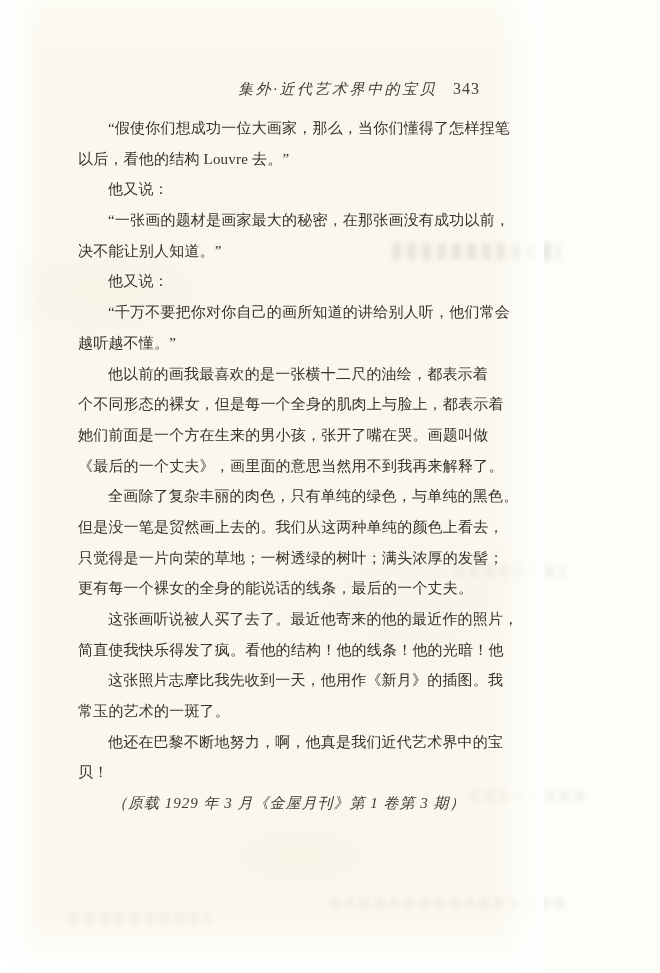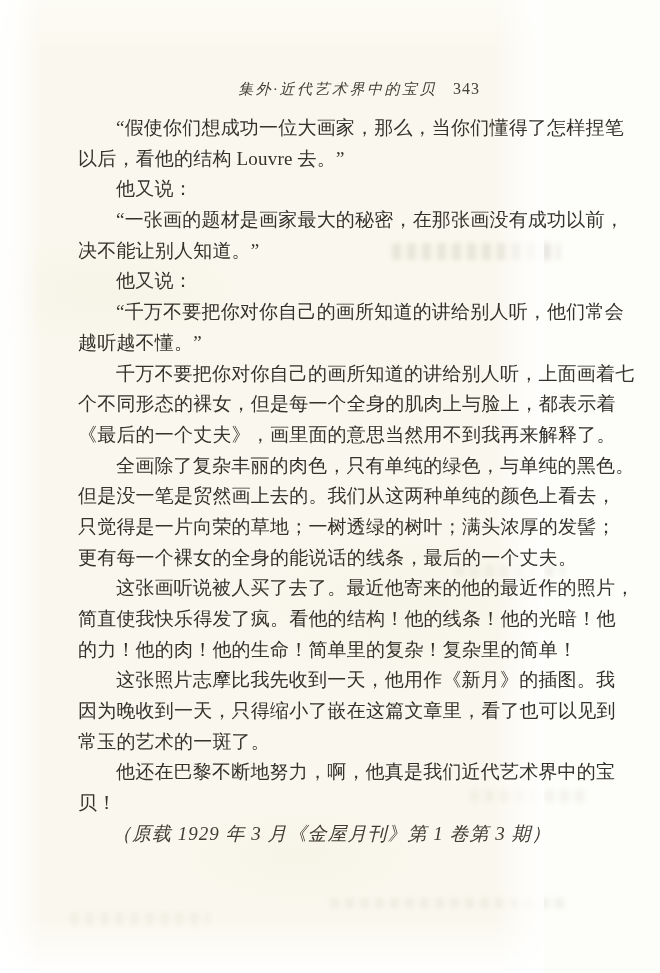--- a/index.html
+++ b/index.html
@@ -47,21 +47,21 @@
     margin-left:16px;
     font-size:16px;
   }
 
   .text-block{
     position:absolute;left:78px;top:113px;width:517px;z-index:4;
   }
   .line{
     height:30.7px;
     line-height:30.7px;
-    font-size:19px;
+    font-size:15px;
     white-space:nowrap;
     letter-spacing:0.2px;
     color:#35312b;
   }
   .line.indent{ padding-left:2em; }
   .line.attribution{
     font-style:italic;
     padding-left:34px;
     letter-spacing:1px;
     color:#403b33;
@@ -92,32 +92,31 @@
 
   <div class="text-block">
       <div class="line indent">“假使你们想成功一位大画家，那么，当你们懂得了怎样捏笔</div>
       <div class="line">以后，看他的结构 Louvre 去。”</div>
       <div class="line indent">他又说：</div>
       <div class="line indent">“一张画的题材是画家最大的秘密，在那张画没有成功以前，</div>
       <div class="line">决不能让别人知道。”</div>
       <div class="line indent">他又说：</div>
       <div class="line indent">“千万不要把你对你自己的画所知道的讲给别人听，他们常会</div>
       <div class="line">越听越不懂。”</div>
-      <div class="line indent">千万不要把你对你自己的画所知道的讲给别人听，上面画着七</div>
+      <div class="line indent">他以前的画我最喜欢的是一张横十二尺的油绘，都表示着</div>
       <div class="line">个不同形态的裸女，但是每一个全身的肌肉上与脸上，都表示着</div>
+      <div class="line">她们前面是一个方在生来的男小孩，张开了嘴在哭。画题叫做</div>
       <div class="line">《最后的一个丈夫》，画里面的意思当然用不到我再来解释了。</div>
       <div class="line indent">全画除了复杂丰丽的肉色，只有单纯的绿色，与单纯的黑色。</div>
       <div class="line">但是没一笔是贸然画上去的。我们从这两种单纯的颜色上看去，</div>
       <div class="line">只觉得是一片向荣的草地；一树透绿的树叶；满头浓厚的发髻；</div>
       <div class="line">更有每一个裸女的全身的能说话的线条，最后的一个丈夫。</div>
       <div class="line indent">这张画听说被人买了去了。最近他寄来的他的最近作的照片，</div>
       <div class="line">简直使我快乐得发了疯。看他的结构！他的线条！他的光暗！他</div>
-      <div class="line">的力！他的肉！他的生命！简单里的复杂！复杂里的简单！</div>
       <div class="line indent">这张照片志摩比我先收到一天，他用作《新月》的插图。我</div>
-      <div class="line">因为晚收到一天，只得缩小了嵌在这篇文章里，看了也可以见到</div>
       <div class="line">常玉的艺术的一斑了。</div>
       <div class="line indent">他还在巴黎不断地努力，啊，他真是我们近代艺术界中的宝</div>
       <div class="line">贝！</div>
       <div class="line attribution">（原载 1929 年 3 月《金屋月刊》第 1 卷第 3 期）</div>
     </div>
 
   <div class="artifact a1"></div>
   <div class="artifact a2"></div>
   <div class="artifact a3"></div>
   <div class="artifact a4"></div>

